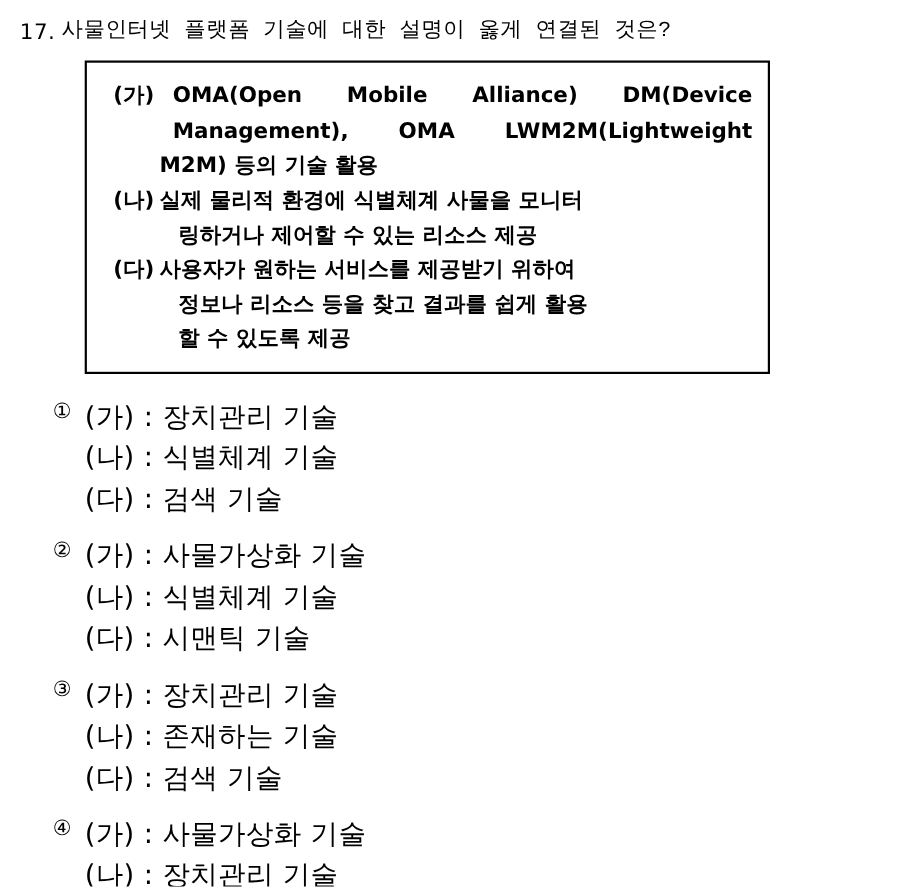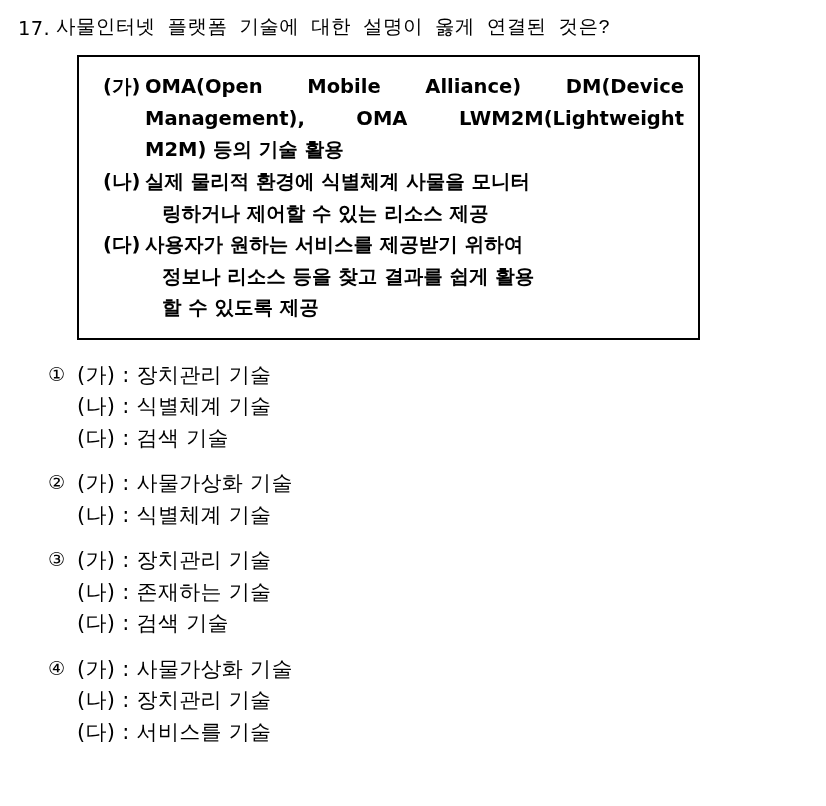--- a/index.html
+++ b/index.html
@@ -68,21 +68,21 @@
   .p-body {
     flex: 1 1 auto;
   }
   .p-line {
     white-space: nowrap;
   }
   .p-line.justify {
     display: flex;
     justify-content: space-between;
   }
-  .p-line.justify > span { white-space: pre; }
+  .p-line.justify > span { white-space: pre; margin-left: 12px; }
   .p-line.indent { padding-left: 17px; }
 
   
   .choices {
     margin: 20px 0 0 0;
     padding-left: 30px;
   }
   .choice {
     display: flex;
     align-items: flex-start;
@@ -91,21 +91,21 @@
   .choice-num {
     flex: 0 0 29px;
     width: 29px;
     font-size: 19px;
     line-height: 1.5;
   }
   .choice-lines {
     flex: 1 1 auto;
   }
   .choice-line {
-    font-size: 21px;
+    font-size: 25px;
     line-height: 1.5;
     letter-spacing: 0.3px;
     white-space: nowrap;
   }
 </style>
 </head>
 <body>
 
 <div class="page">
 
@@ -162,20 +162,21 @@
         <div class="choice-line">(나) : 식별체계 기술</div>
         <div class="choice-line">(다) : 검색 기술</div>
       </div>
     </div>
 
     <div class="choice">
       <div class="choice-num">②</div>
       <div class="choice-lines">
         <div class="choice-line">(가) : 사물가상화 기술</div>
         <div class="choice-line">(나) : 식별체계 기술</div>
+        <div class="choice-line">(다) : 시맨틱 기술</div>
       </div>
     </div>
 
     <div class="choice">
       <div class="choice-num">③</div>
       <div class="choice-lines">
         <div class="choice-line">(가) : 장치관리 기술</div>
         <div class="choice-line">(나) : 존재하는 기술</div>
         <div class="choice-line">(다) : 검색 기술</div>
       </div>

